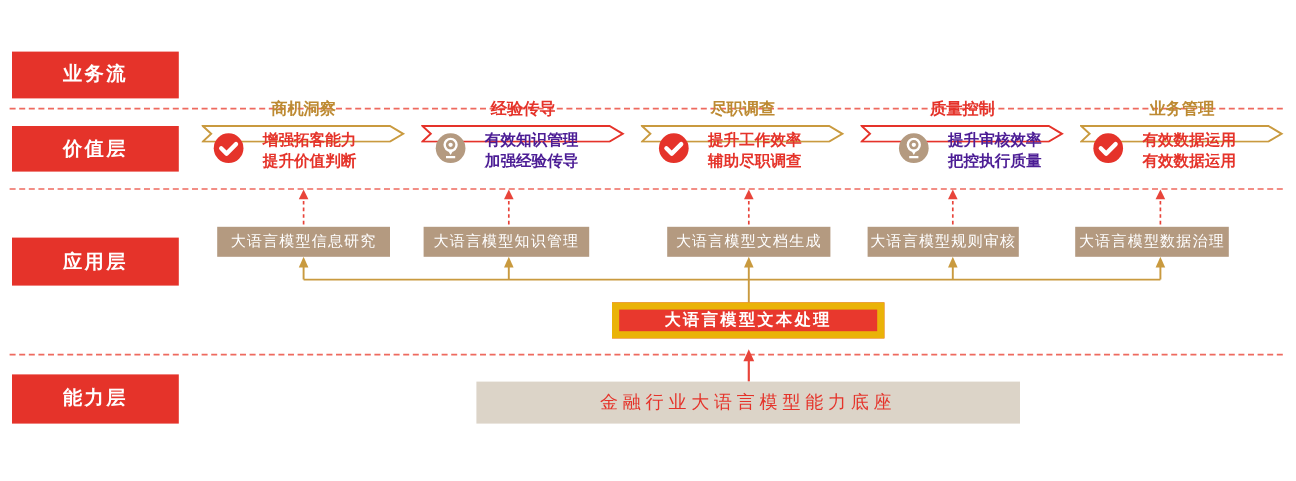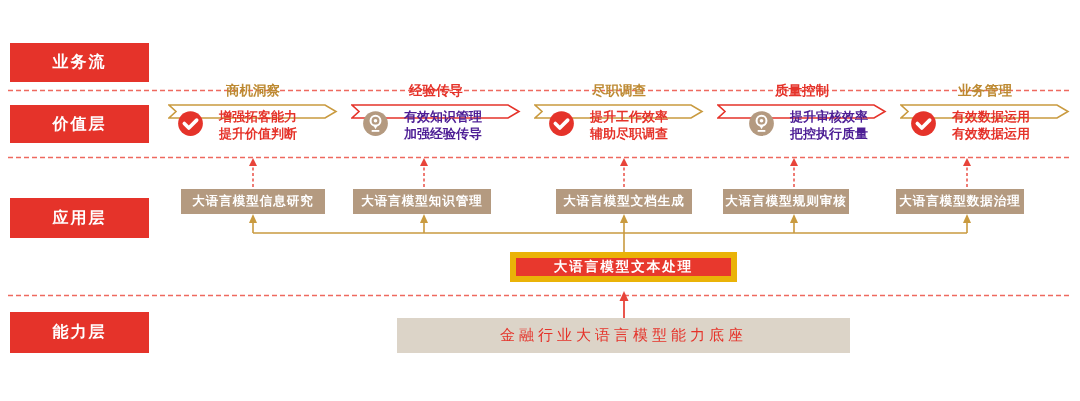--- a/index.html
+++ b/index.html
@@ -30,21 +30,21 @@
   .vitem{position:absolute;top:108px;display:flex;align-items:flex-start;gap:15px;}
   .vicon{width:27px;height:27px;display:block;margin-top:2px;}
   .vtext{font-size:13px;font-weight:bold;line-height:17px;white-space:nowrap;}
   .vtext.red{color:#e5332a;}
   .vtext.gold{color:#4c1d95;}
 
   
   .appbox{
     position:absolute;top:189px;height:25px;background:#b49a80;color:#ffffff;
     display:flex;align-items:center;justify-content:center;
-    font-size:12.5px;font-weight:bold;letter-spacing:1px;
+    font-size:12.5px;font-weight:normal;letter-spacing:1px;
   }
 
   
   .corebox{
     position:absolute;left:510px;top:252px;width:227px;height:30px;
     background:#e8382d;border:6px solid #eab308;box-sizing:border-box;
     color:#ffffff;display:flex;align-items:center;justify-content:center;
     font-size:13.5px;font-weight:bold;letter-spacing:2px;
   }
 

